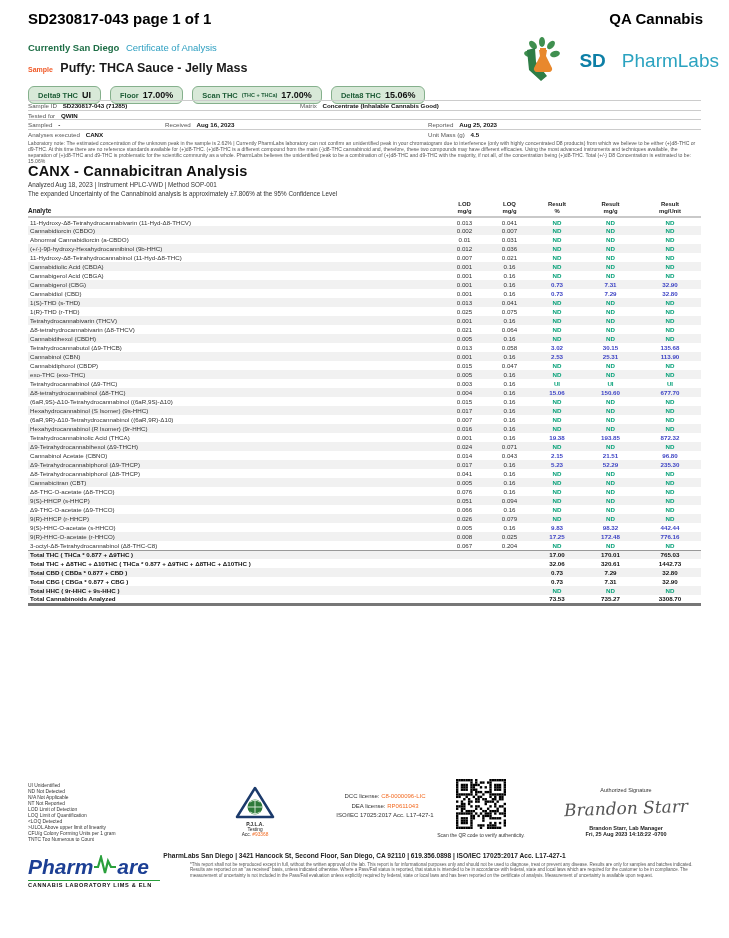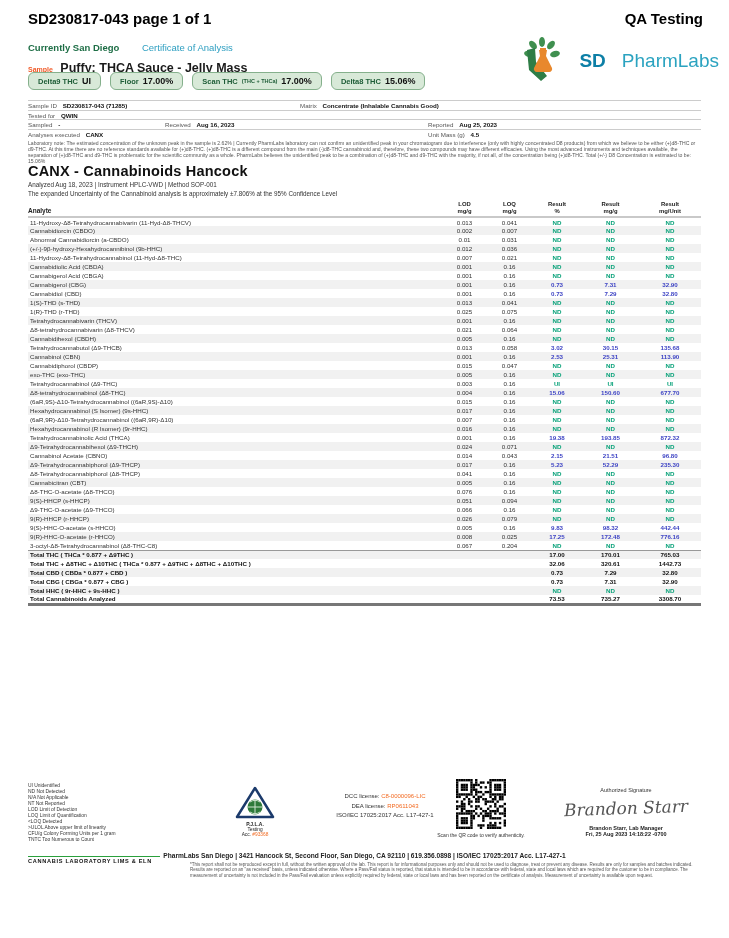--- a/index.html
+++ b/index.html
@@ -5,26 +5,26 @@
   * { margin:0; padding:0; box-sizing:border-box; }
   html,body { background:#fff; }
   .page { position:relative; width:729px; height:938px; background:#fff; overflow:hidden;
           font-family:"Liberation Sans", sans-serif; color:#222; }
 
   
   .doc-header { position:absolute; left:28px; right:26px; top:10px; display:flex; justify-content:space-between;
                 font-size:15px; font-weight:bold; color:#000; }
   .lab-line { position:absolute; left:28px; top:42px; font-size:9.5px; }
   .lab-name { color:#1e6e46; font-weight:bold; }
-  .coa { color:#2e9fc1; margin-left:20px; }
+  .coa { color:#2e9fc1; margin-left:4px; }
   .sample-line { position:absolute; left:28px; top:58px; }
   .sample-label { color:#f05a28; font-size:7px; font-weight:bold; margin-right:3px; }
   .sample-name { font-size:12.5px; font-weight:bold; color:#1a1a1a; }
 
-  .badges { position:absolute; left:28px; top:72px; display:flex; gap:9px; }
+  .badges { position:absolute; left:28px; top:86px; display:flex; gap:9px; }
   .badge { background:#d8e9d8; border:1.5px solid #85b08c; border-radius:6px; padding:2px 9px;
            display:flex; align-items:center; gap:4px; height:18px; }
   .b-label { font-size:7.5px; font-weight:bold; color:#1d5c36; white-space:nowrap; }
   .b-sub { font-size:5.5px; font-weight:bold; color:#1d5c36; white-space:nowrap; }
   .b-value { font-size:9px; font-weight:bold; color:#111; white-space:nowrap; }
 
   .logo { position:absolute; right:10px; top:36px; display:flex; align-items:center; gap:16px; }
   .logo-sd { font-size:19px; font-weight:bold; color:#0d7fa6; }
   .logo-pl { font-size:19px; color:#2ba3c0; }
 
@@ -88,21 +88,21 @@
   .pw-wave { margin:0 1px; }
   .pw-tag { font-size:5.6px; font-weight:bold; letter-spacing:0.7px; color:#111; margin-top:1px; border-top:1.5px solid #2aa03c; padding-top:1px; width:132px; }
 </style>
 </head>
 <body>
 
 <div class="page">
 
   <div class="doc-header">
     <span>SD230817-043 page 1 of 1</span>
-    <span>QA Testing</span>
+    <span>QA Cannabis</span>
   </div>
 
   <div class="lab-line">
     <span class="lab-name">Currently San Diego</span>
     <span class="coa">Certificate of Analysis</span>
   </div>
 
   <div class="sample-line">
     <span class="sample-label">Sample</span>
     <span class="sample-name">Puffy: THCA Sauce - Jelly Mass</span>
@@ -177,21 +177,21 @@
       <span class="info-value">CANX</span>
       <span class="pos-unitmass">
         <span class="info-label">Unit Mass (g)</span>
         <span class="info-value">4.5</span>
       </span>
     </div>
   </div>
 
   <div class="lab-note">Laboratory note: The estimated concentration of the unknown peak in the sample is 2.62% | Currently PharmLabs laboratory can not confirm an unidentified peak in your chromatogram due to interference (only with highly concentrated D8 products) from which we believe to be either (+)d8-THC or d9-THC. At this time there are no reference standards available for (+)d8-THC. (+)d8-THC is a different compound from the main (-)d8-THC cannabinoid and, therefore, these two compounds may have different efficacies. Using the most advanced instruments and techniques available, the separation of (+)d8-THC and d9-THC is problematic for the scientific community as a whole. PharmLabs believes the unidentified peak to be a combination of (+)d8-THC and d9-THC with the majority, if not all, of the concentration being (+)d8-THC. Total (+/-) D8 Concentration is estimated to be: 15.06%</div>
 
-  <div class="analysis-title">CANX - Cannabinoids Hancock</div>
+  <div class="analysis-title">CANX - Cannabicitran Analysis</div>
   <div class="analysis-meta">Analyzed Aug 18, 2023  |  Instrument HPLC-VWD  | Method SOP-001</div>
   <div class="uncertainty">The expanded Uncertainty of the Cannabinoid analysis is approximately ±7.806% at the 95% Confidence Level</div>
 
   <table class="tbl">
     <colgroup>
       <col style="width:414px">
         <col style="width:45px">
         <col style="width:45px">
       <col style="width:50px">
         <col style="width:57px">
@@ -851,16 +851,25 @@
     <div class="sig-label">Authorized Signature</div>
     <div class="sig-script">Brandon Starr</div>
     <div class="sig-name">Brandon Starr, Lab Manager</div>
     <div class="sig-date">Fri, 25 Aug 2023 14:18:22 -0700</div>
   </div>
 
   <div class="address">PharmLabs San Diego | 3421 Hancock St, Second Floor, San Diego, CA 92110 | 619.356.0898 | ISO/IEC 17025:2017 Acc. L17-427-1</div>
   <div class="disclaimer">*This report shall not be reproduced except in full, without the written approval of the lab. This report is for informational purposes only and should not be used to diagnose, treat or prevent any disease. Results are only for samples and batches indicated. Results are reported on an "as received" basis, unless indicated otherwise. Where a Pass/Fail status is reported, that status is intended to be in accordance with federal, state and local laws which are required for the customer to be in compliance. The measurement of uncertainty is not included in the Pass/Fail evaluation unless explicitly required by federal, state or local laws and has been reported on the certificate of analysis. Measurement of uncertainty is available upon request.</div>
 
   <div class="pharmware">
+    <div class="pw-name">
+      <span>Pharm</span>
+      <span class="pw-wave">
+        <svg width="22" height="20" viewBox="0 0 22 20">
+          <polyline points="0,12 4,12 7,2 11,18 14,6 17,12 22,12" fill="none" stroke="#2aa03c" stroke-width="2.2"></polyline>
+        </svg>
+      </span>
+      <span>are</span>
+    </div>
     <div class="pw-tag">CANNABIS LABORATORY LIMS &amp; ELN</div>
   </div>
 
 </div>
 
 </body></html>

